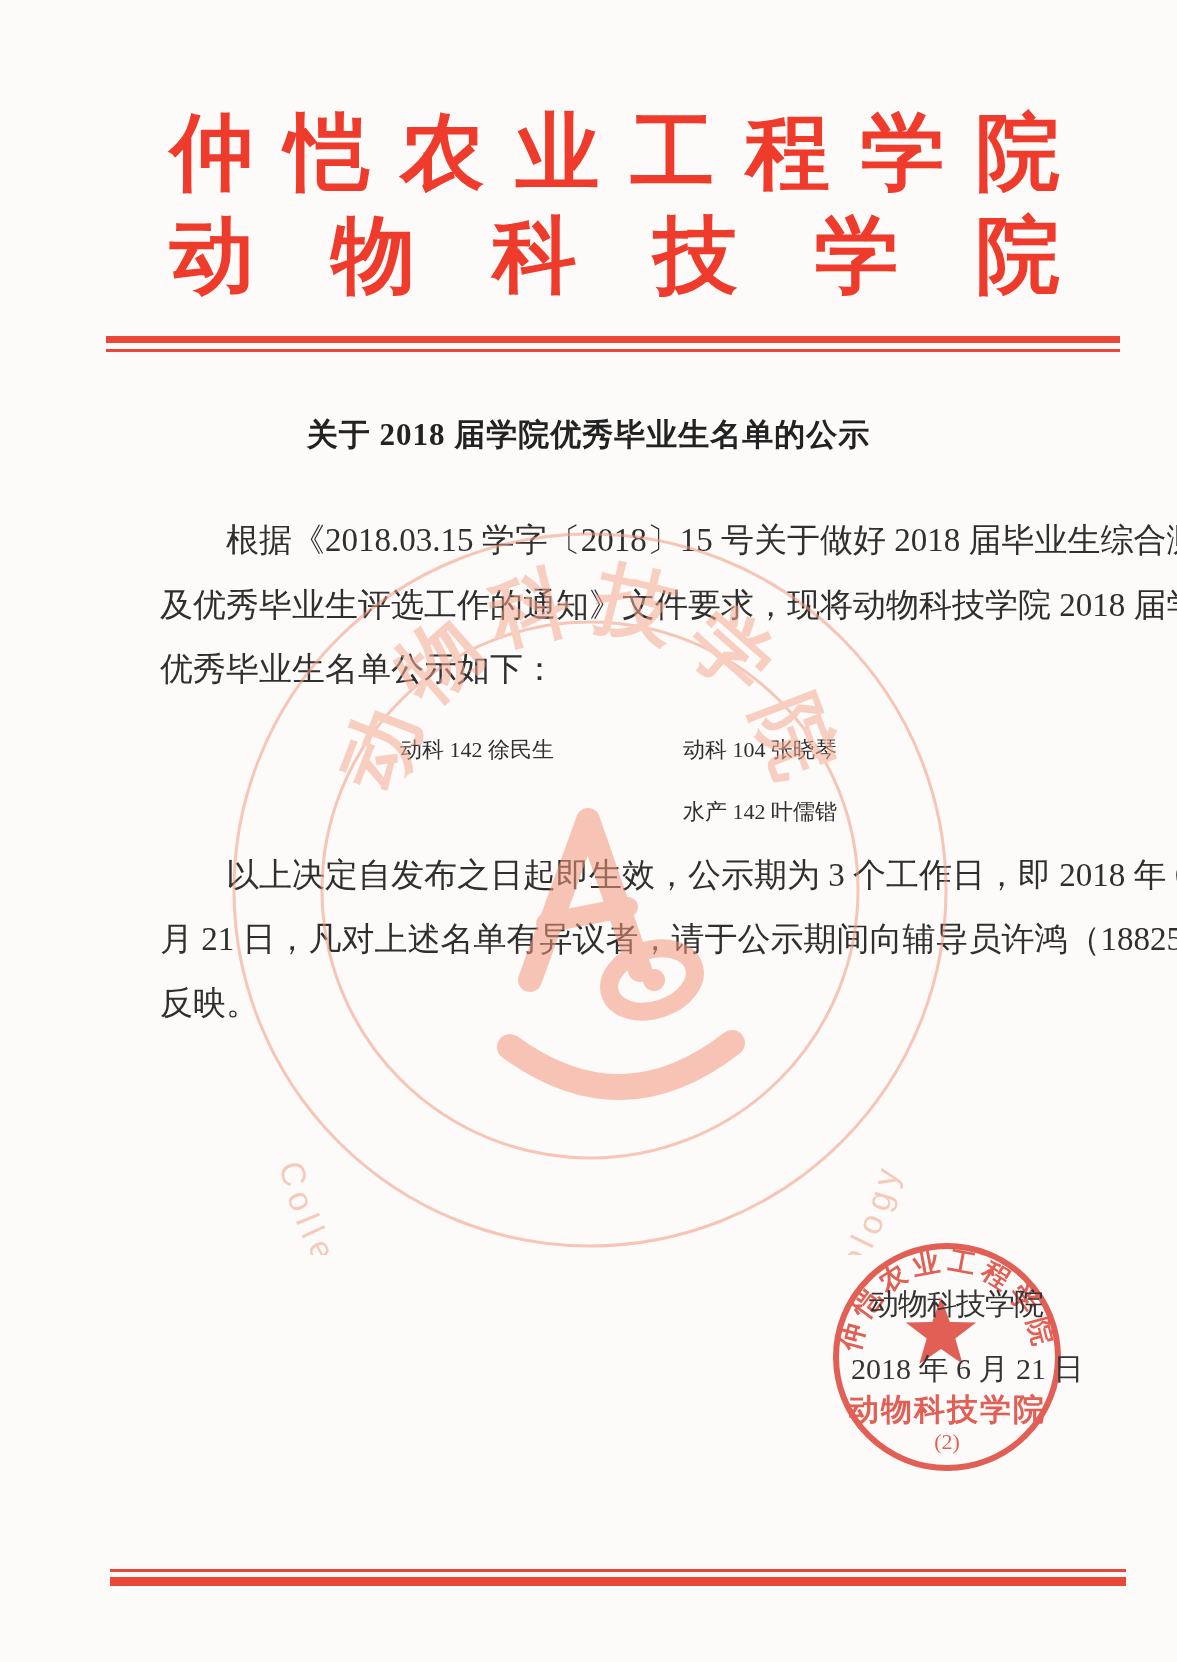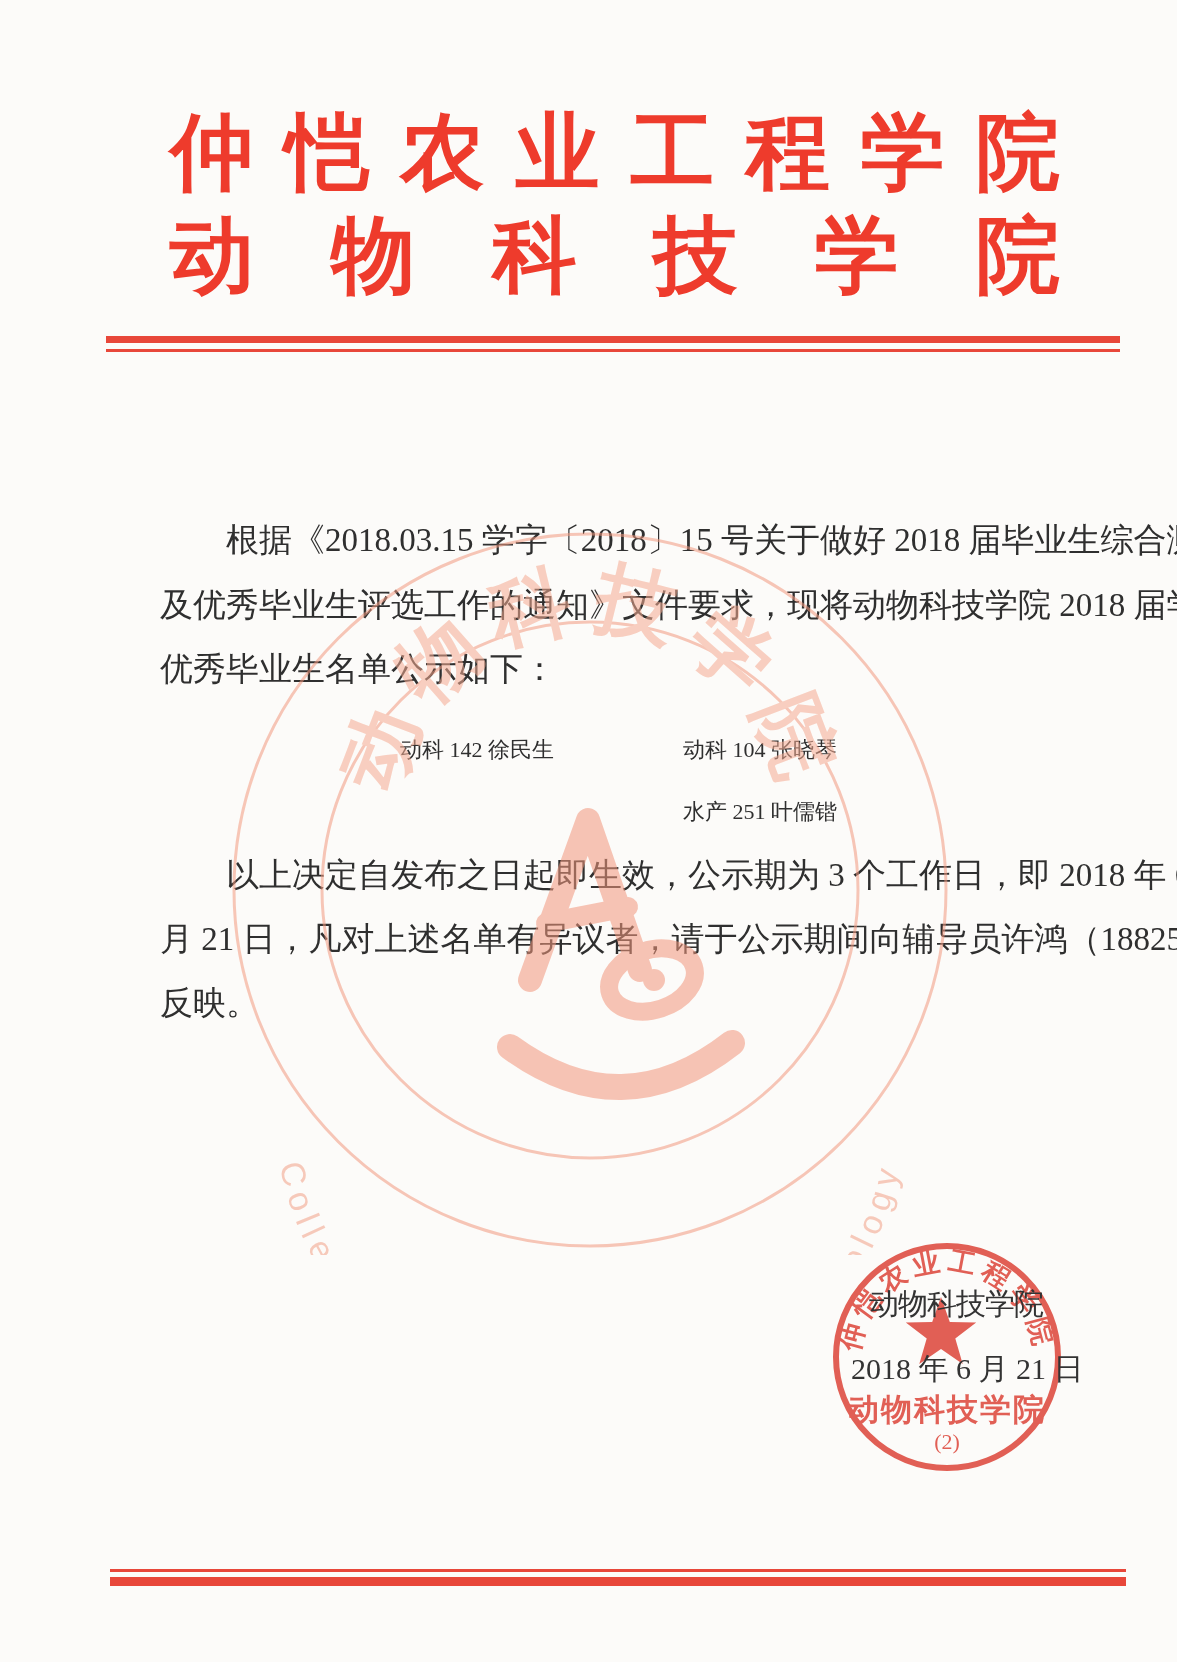--- a/index.html
+++ b/index.html
@@ -110,28 +110,29 @@
       <span>物</span>
       <span>科</span>
       <span>技</span>
       <span>学</span>
       <span>院</span>
     </div>
 
   <div class="rule rule-top-thick"></div>
   <div class="rule rule-top-thin"></div>
 
+  <h1 class="title">关于 2018 届学院优秀毕业生名单的公示</h1>
 
   <div class="bline x-indent" style="top:522px">根据《2018.03.15 学字〔2018〕15 号关于做好 2018 届毕业生综合测评</div>
   <div class="bline x-margin" style="top:587px">及优秀毕业生评选工作的通知》文件要求，现将动物科技学院 2018 届学院</div>
   <div class="bline x-margin" style="top:651px">优秀毕业生名单公示如下：</div>
 
   <span class="grad" style="top:735px;left:400px">动科 142 徐民生</span>
   <span class="grad" style="top:735px;left:683px">动科 104 张晓琴</span>
-  <span class="grad" style="top:797px;left:683px">水产 251 叶儒锴</span>
+  <span class="grad" style="top:797px;left:683px">水产 142 叶儒锴</span>
 
   <div class="bline x-indent" style="top:857px">以上决定自发布之日起即生效，公示期为 3 个工作日，即 2018 年 6 月 19-6</div>
   <div class="bline x-margin" style="top:921px">月 21 日，凡对上述名单有异议者，请于公示期间向辅导员许鸿（18825109251）</div>
   <div class="bline x-margin" style="top:985px">反映。</div>
 
   <div class="sig sig-org">动物科技学院</div>
   <div class="sig sig-date">2018 年 6 月 21 日</div>
 
   <svg class="seal" width="256" height="256" viewBox="0 0 256 256" aria-hidden="true">
     <circle cx="127" cy="129" r="111" fill="none" stroke="#dc4236" stroke-width="6"></circle>

